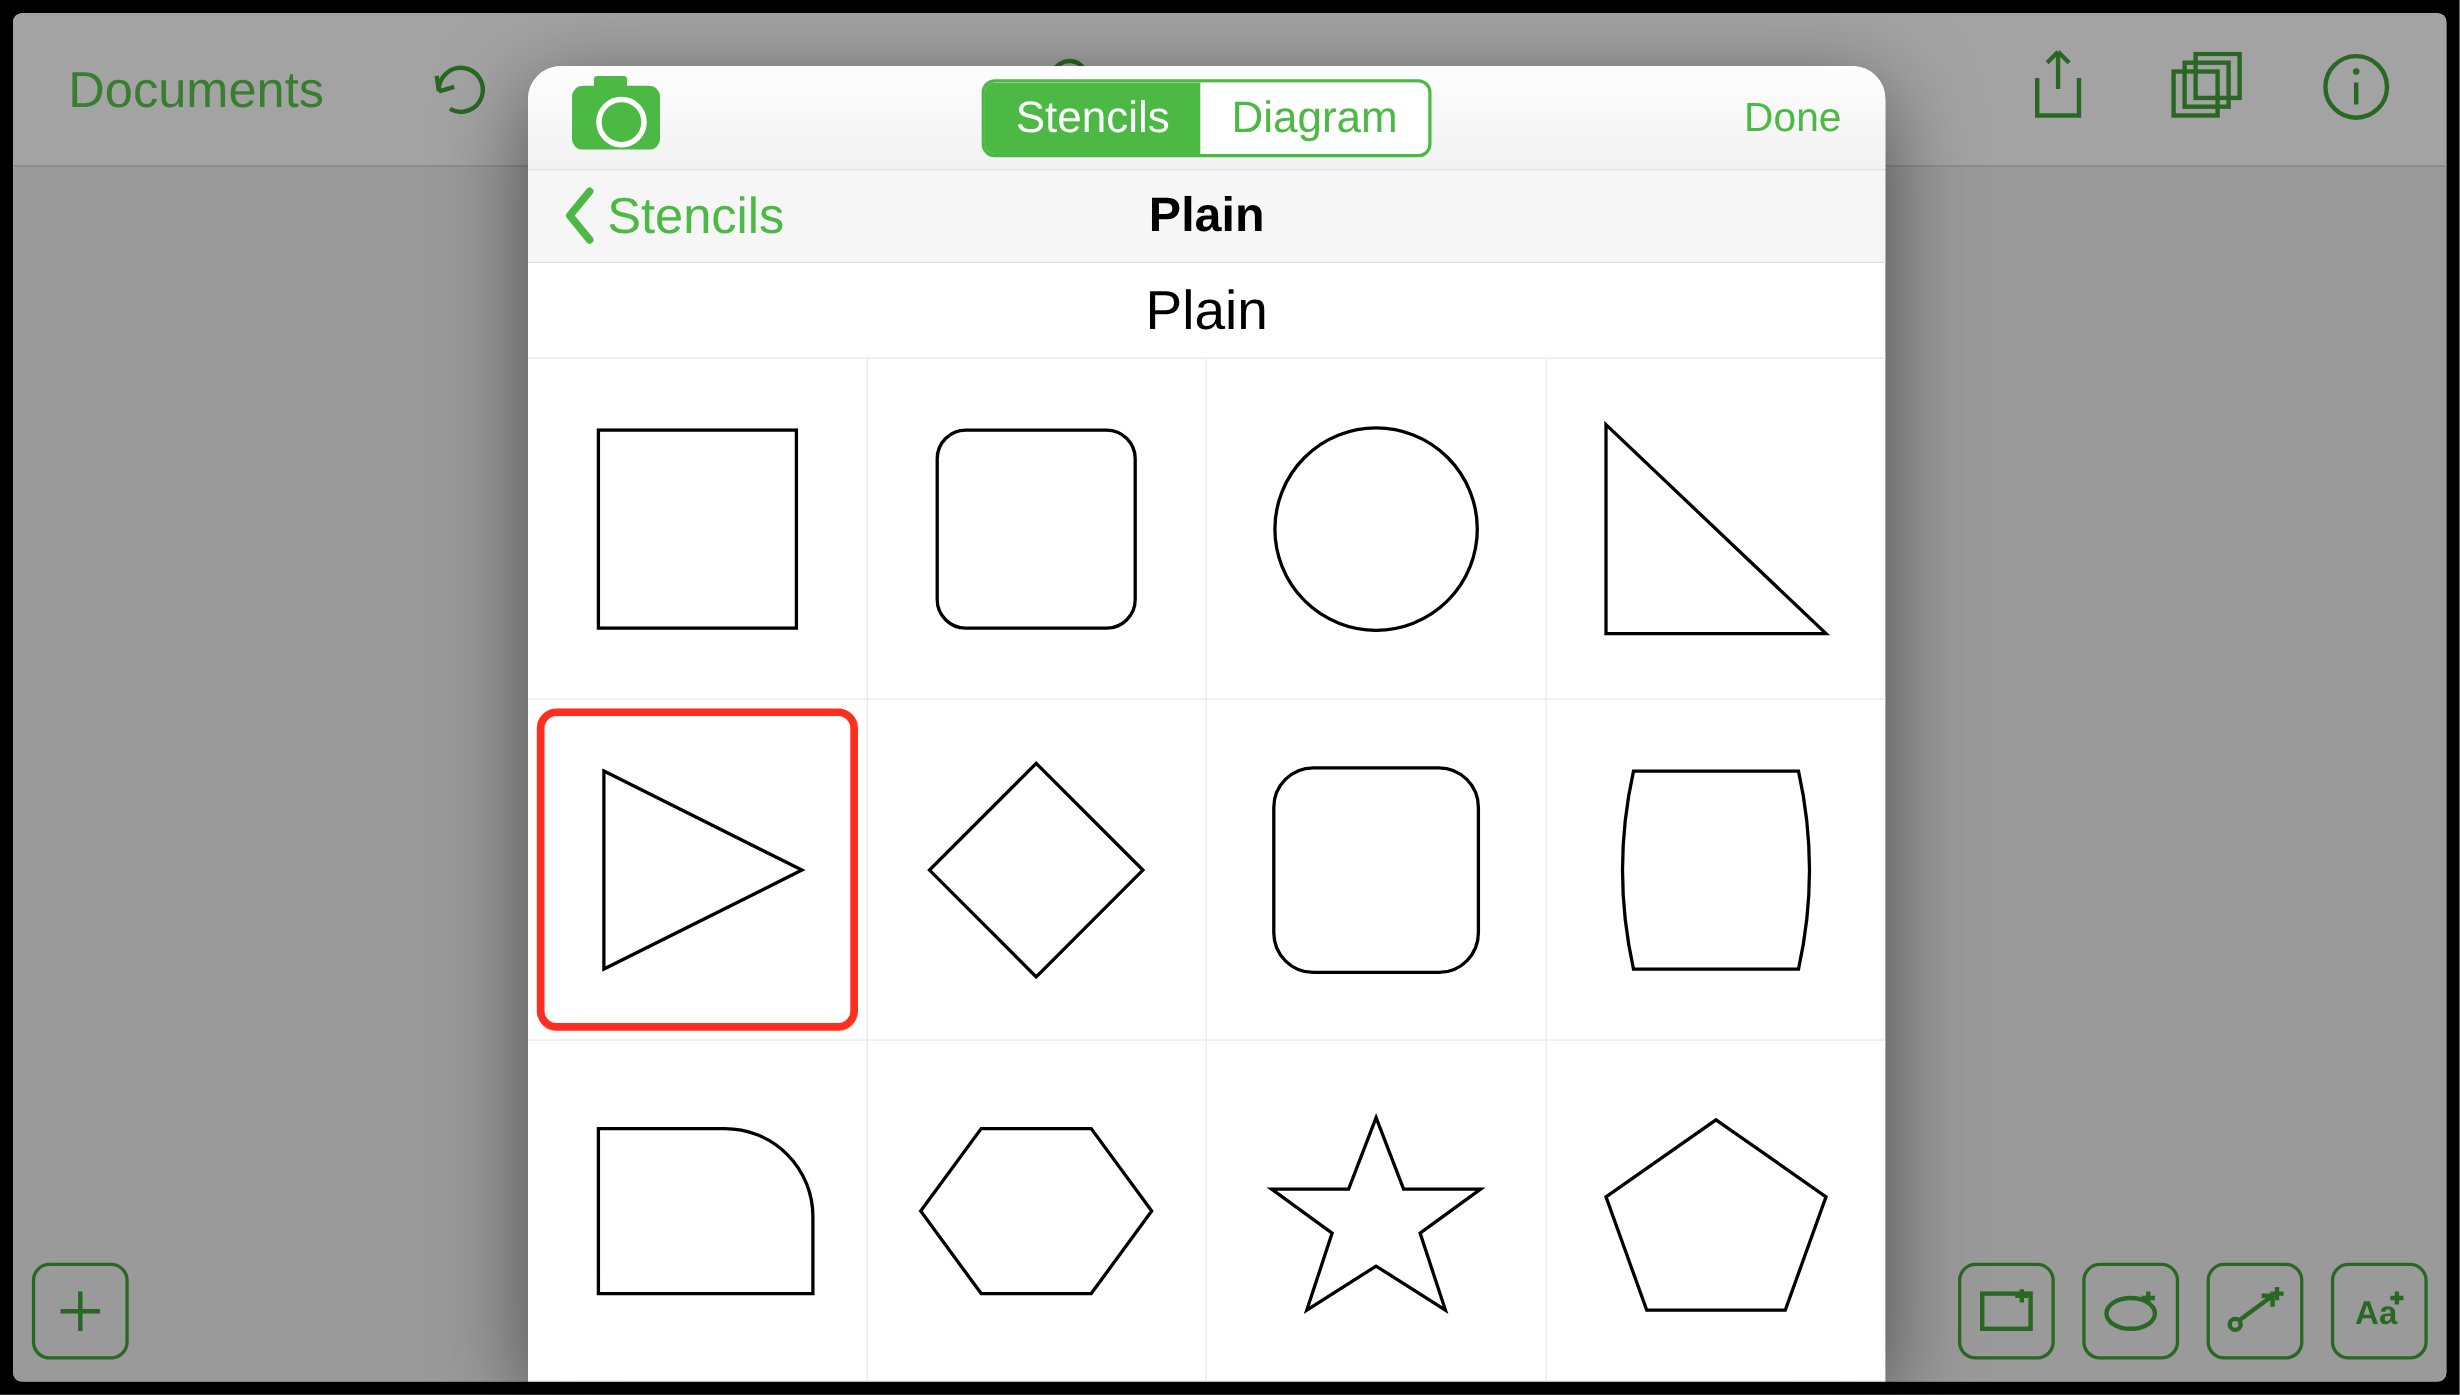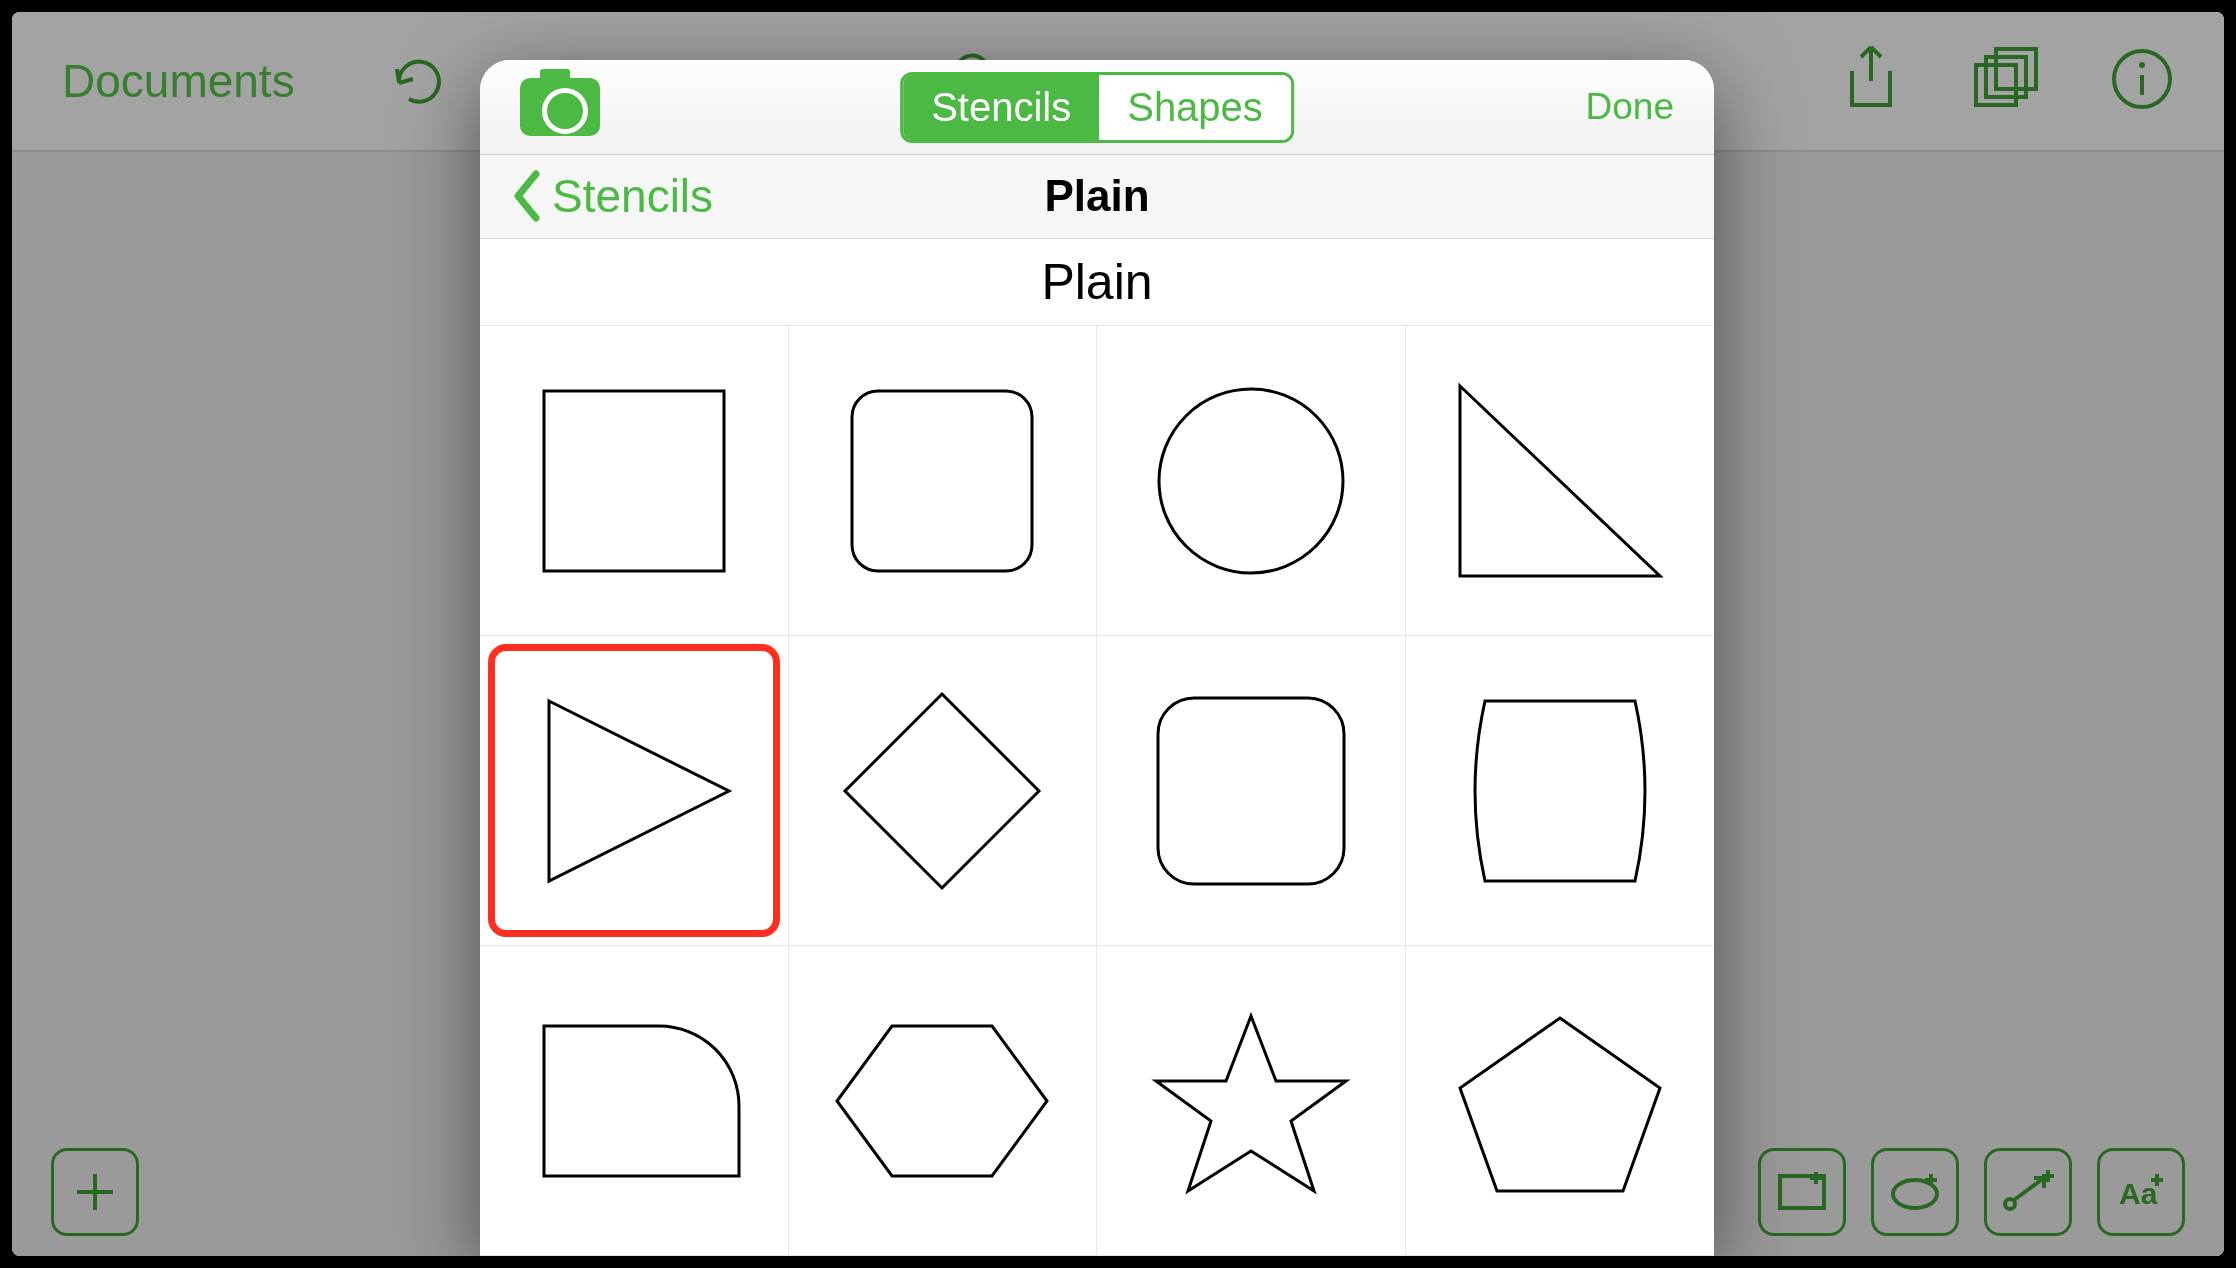--- a/index.html
+++ b/index.html
@@ -38,21 +38,21 @@
     position: absolute; left: 50%; transform: translateX(-50%);
     display: flex; align-items: center; gap: 30px;
     color: #000; font-size: 46px; font-weight: 700;
   }
   .topbar .right {
     margin-left: auto; display: flex; align-items: center; gap: 70px;
   }
   .canvas { flex: 1; background: #e3e3e3; position: relative; }
   .bottombar {
     position: absolute; left: 0; right: 0; bottom: 0;
-    padding: 20px 39px;
+    padding: 20px 17px;
     display: flex; 
   }
   .bottombar .right { margin-left: auto; display: flex; gap: 25px; }
   .sqbtn {
     width: 88px; height: 88px;
     border: 3px solid #3d9a33;
     border-radius: 16px;
     display: flex; align-items: center; justify-content: center;
   }
 
@@ -234,21 +234,21 @@
   </div>
 </div>
 
 <div class="dim"></div>
 
 <div class="popover">
   <div class="pop-head">
     <div class="camera"></div>
     <div class="seg">
       <div class="active">Stencils</div>
-      <div class="inactive">Shapes</div>
+      <div class="inactive">Diagram</div>
     </div>
     <div class="done">Done</div>
   </div>
 
   <div class="pop-nav">
     <div class="back">
       <span>
         <svg width="34" height="52" viewBox="0 0 34 52">
             <path d="M26 4 L8 26 L26 48" stroke="#4cb944" stroke-width="7" fill="none" stroke-linecap="round" stroke-linejoin="round"></path>
           </svg>

